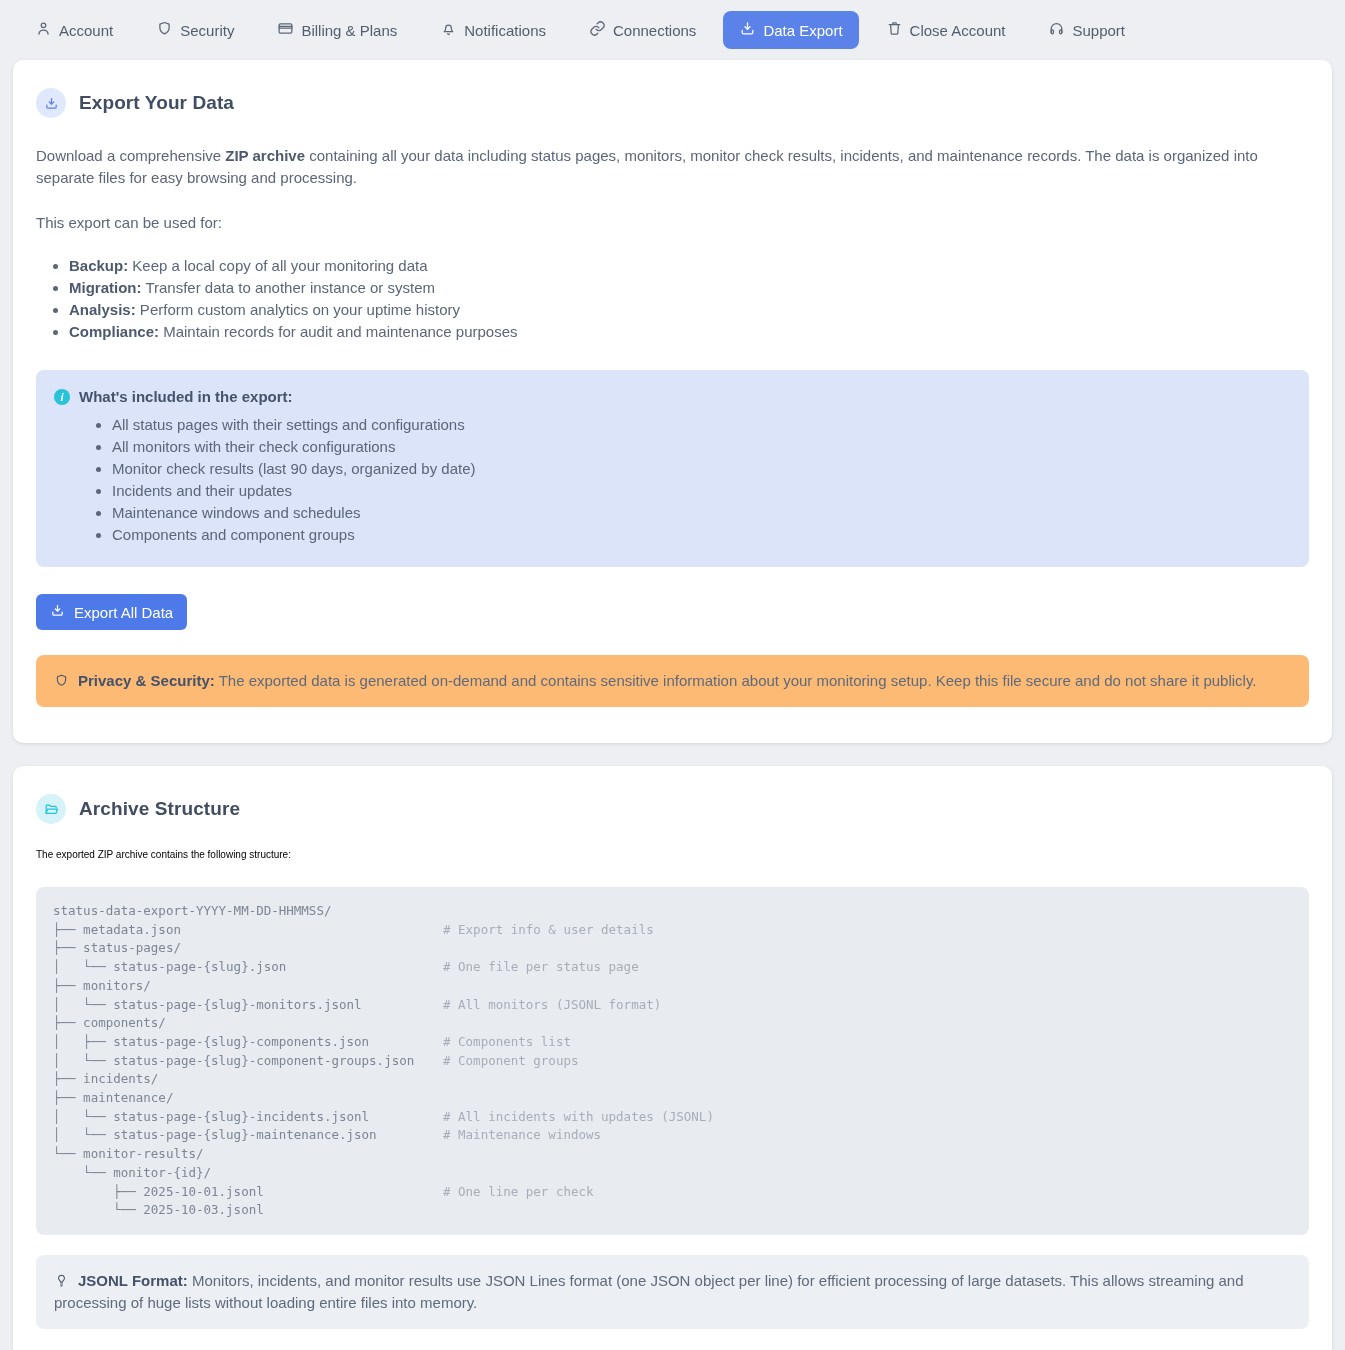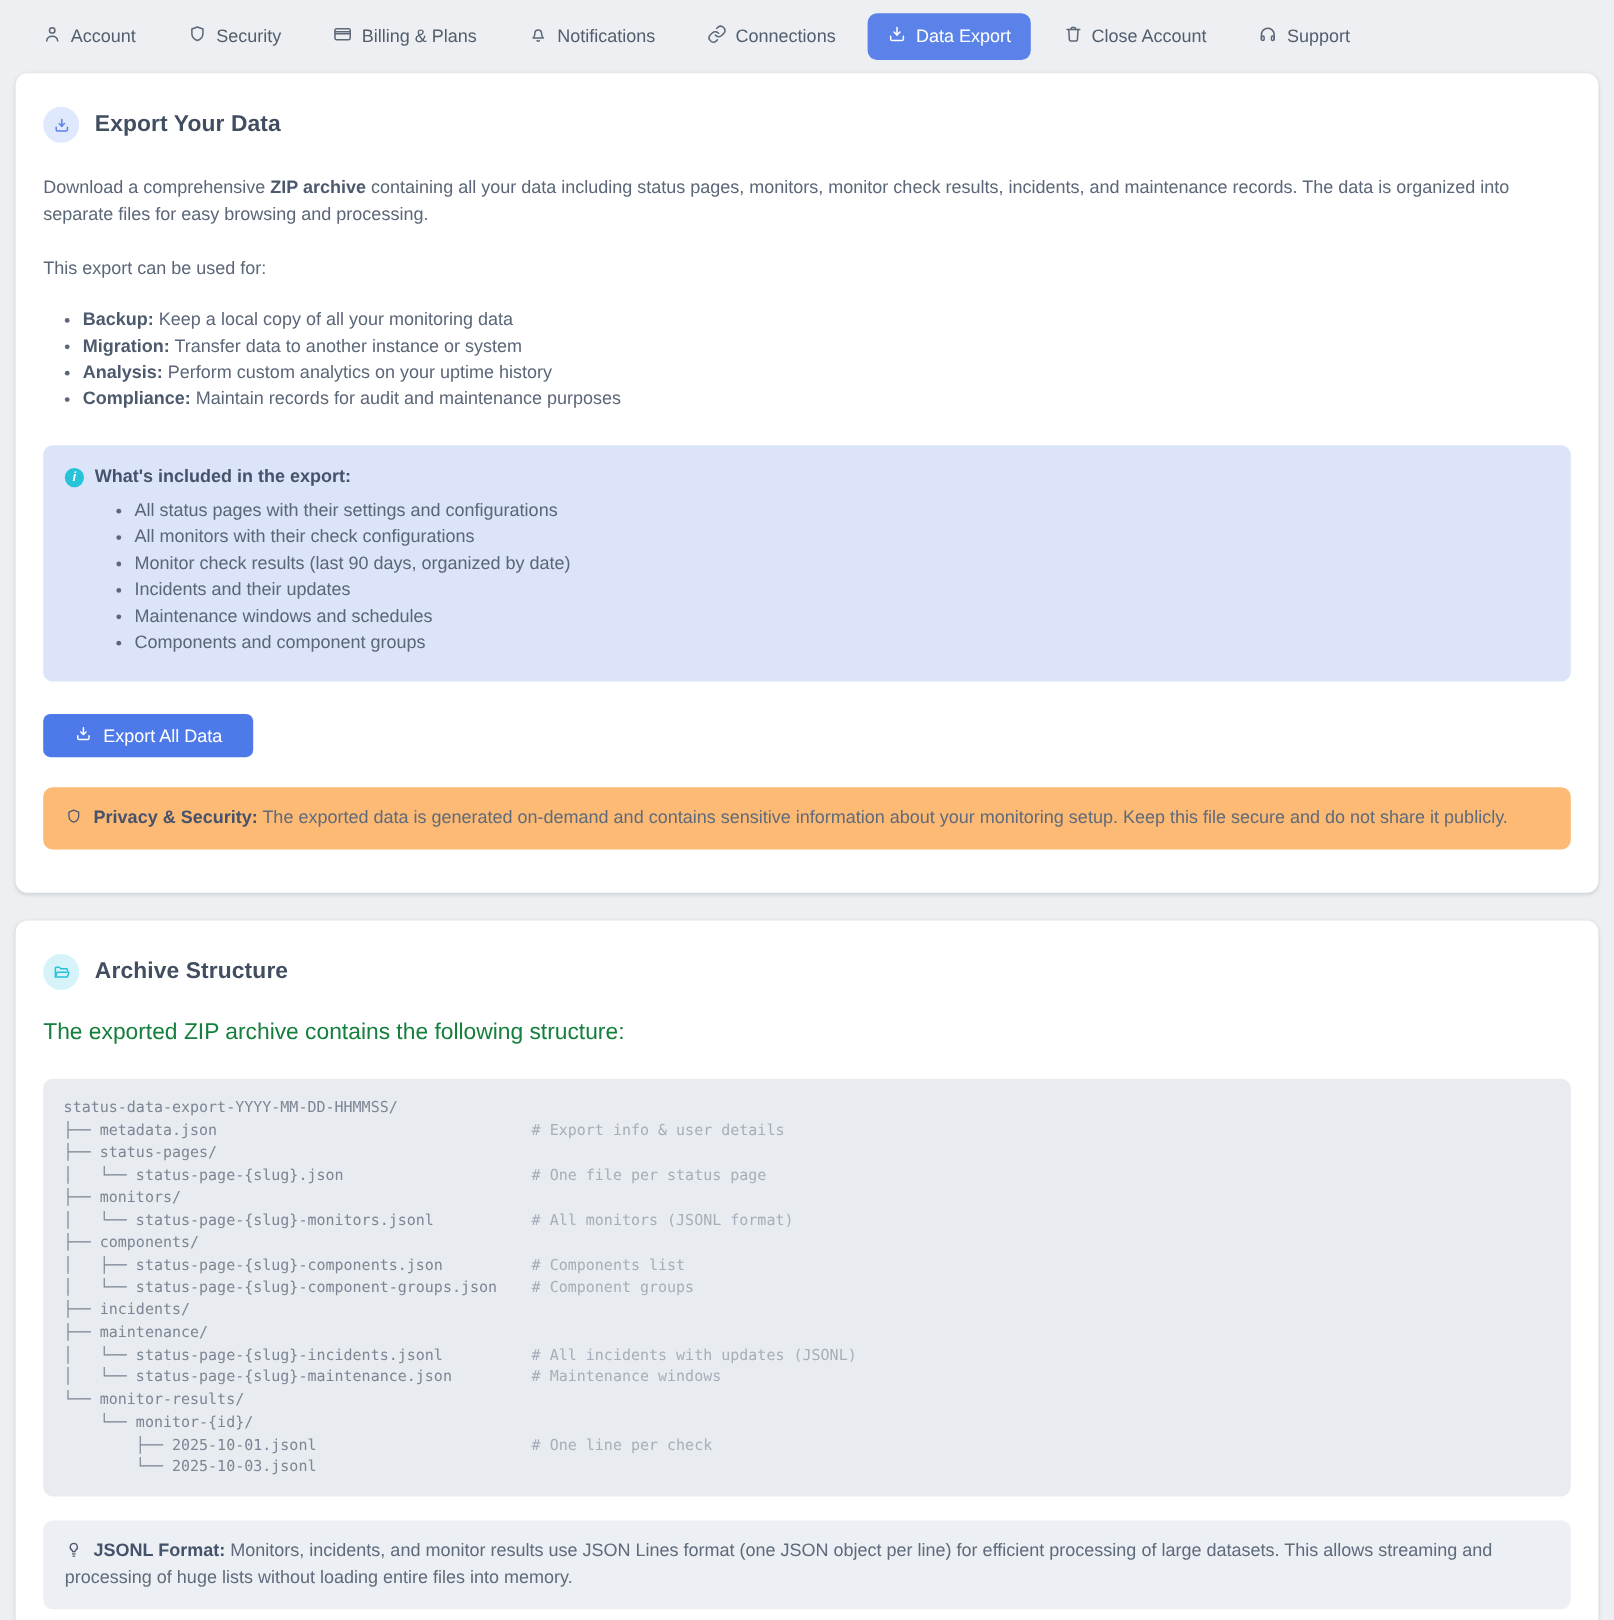--- a/index.html
+++ b/index.html
@@ -67,37 +67,37 @@
   }
   .info-title { font-size:15px; font-weight:700; color:#45526b; }
   .info-list { margin-top:9px; padding-left:58px; }
   .info-list li { font-size:15px; line-height:22px; color:#5b6678; }
 
   
   .export-btn {
     margin-top:27px;
     display:inline-flex; align-items:center; gap:9px;
     background:#4d7ae8; color:#ffffff; border:none; border-radius:6px;
-    height:36px; padding:0 26px; font-size:15px; cursor:pointer;
+    height:36px; padding:0 14px; font-size:15px; cursor:pointer;
     font-family:"Liberation Sans", sans-serif;
   }
   .export-btn svg { width:15px; height:15px; stroke:#ffffff; }
 
   
   .notice {
     margin-top:25px; border-radius:8px;
     font-size:15px; line-height:22px; color:#5f6a7b; padding:15px 18px;
   }
   .notice.privacy { background:#fdba74; }
   .notice.jsonl { background:#eceff3; margin-top:20px; }
   .notice svg { width:15px; height:15px; stroke:#4d5a6d; vertical-align:-2px; margin-right:9px; }
   .notice strong { color:#45526b; }
 
   
-  .subtitle { margin-top:25px; font-size:19px; color:#15803d; }
+  .subtitle { margin-top:25px; font-size:10px; color:#000000; }
   .codeblock {
     margin-top:27px; background:#e8ebef; border-radius:8px;
     padding:15px 17px; overflow:hidden;
   }
   .tree-line {
     font-family:"DejaVu Sans Mono","Liberation Mono",monospace;
     font-size:12.5px; line-height:18.7px; white-space:pre; color:#7d8695;
   }
   .tree-text { display:inline-block; width:390px; white-space:pre; }
   .tree-comment { color:#a7aeb9; white-space:pre; }

